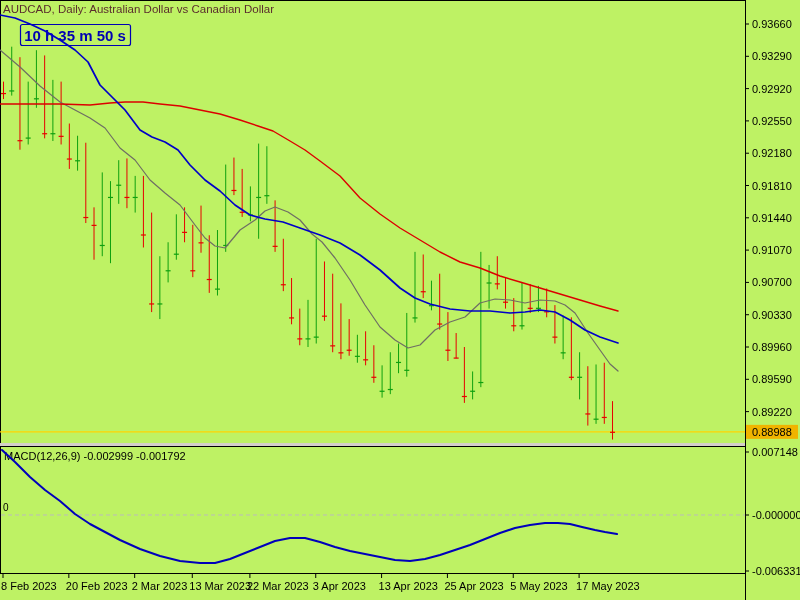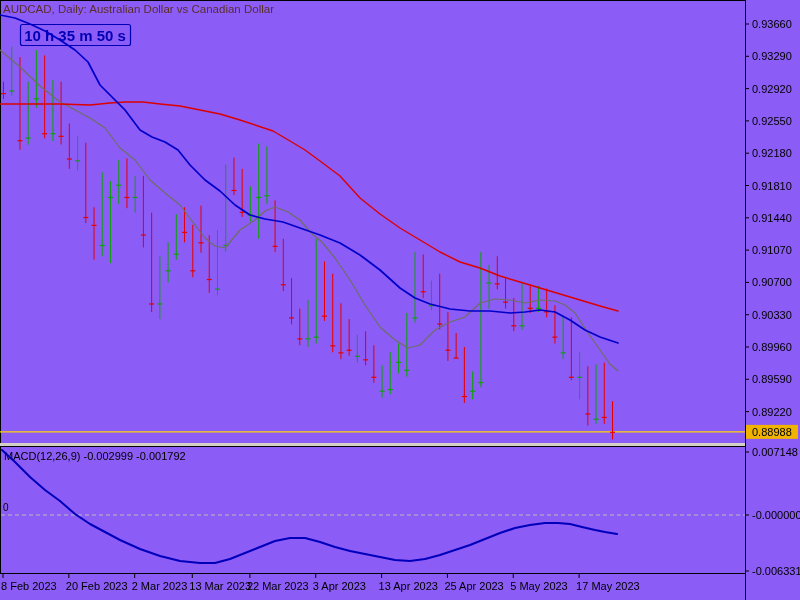--- a/index.html
+++ b/index.html
@@ -1,18 +1,18 @@
 <!DOCTYPE html>
 <html><head>
 <meta charset="utf-8">
 <style>
   html,body{margin:0;padding:0;}
   #chart-root{
     position:relative;width:800px;height:600px;
-    background:#8b5cf6;overflow:hidden;
+    background:#bef264;overflow:hidden;
     font-family:"Liberation Sans","DejaVu Sans",sans-serif;
   }
   svg{position:absolute;left:0;top:0;}
   text{font-family:"Liberation Sans","DejaVu Sans",sans-serif;}
   .axis-label{font-size:11px;fill:#000000;}
   .title-text{font-size:11.5px;fill:#5A2D2D;}
   .macd-text{font-size:11px;fill:#000000;}
   .timer-text{font-size:15px;font-weight:bold;fill:#0000B4;}
   .zero-text{font-size:10px;fill:#000000;}
 </style>

